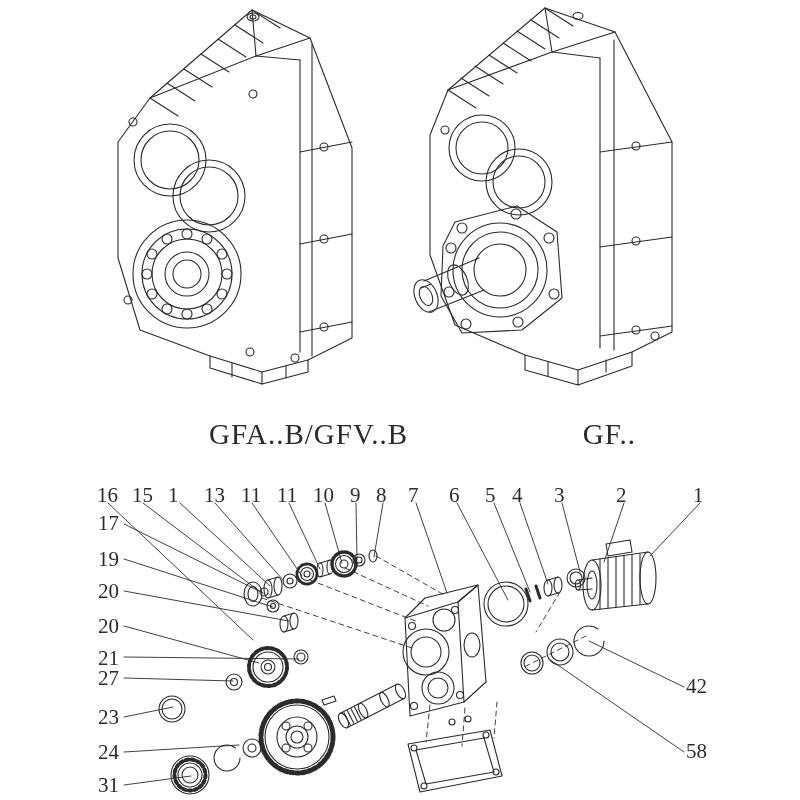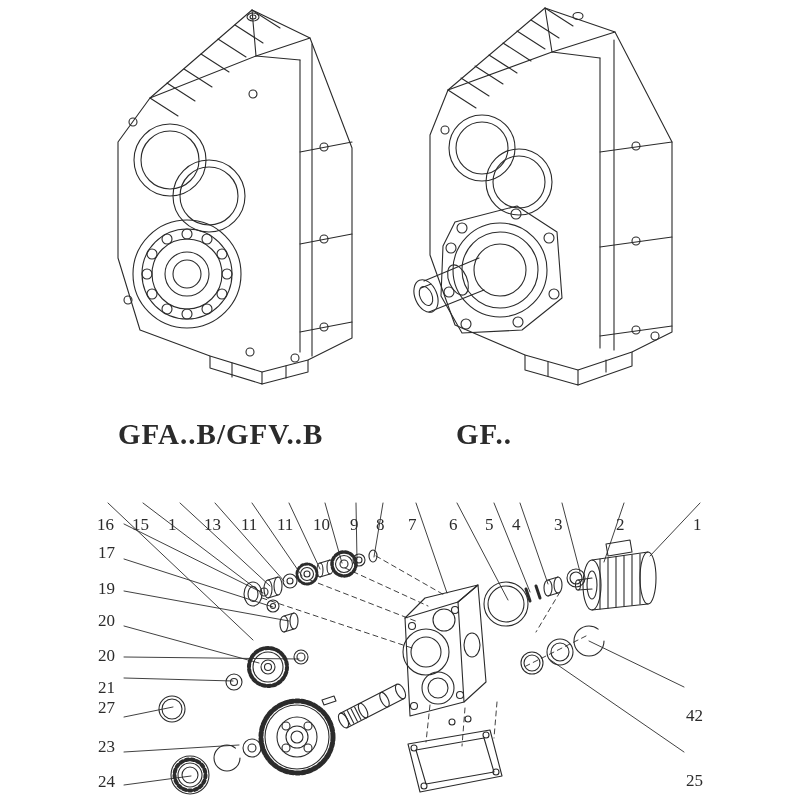--- a/index.html
+++ b/index.html
@@ -3,27 +3,26 @@
 <meta charset="utf-8">
 <style>
   html,body{margin:0;padding:0;}
   body{
     width:800px;height:800px;position:relative;overflow:hidden;
     background:#ffffff;color:#2b2b2b;
     font-family:"Liberation Serif", serif;
   }
   .product-label{
     position:absolute;
-    font-weight:bold;font-size:29px;letter-spacing:1px;
-    text-align:left;white-space:nowrap;
+    font-weight:normal;font-size:29px;letter-spacing:1px;
+    text-align:right;white-space:nowrap;
   }
   .callout{
-    position:absolute;font-size:17px;line-height:1;
+    position:absolute;font-size:21px;line-height:1;
     font-family:"Liberation Serif", serif;
-    margin-top:31px;
   }
   svg.line-art{position:absolute;left:0;top:0;}
 </style>
 </head>
 <body style="background: rgb(255, 255, 255); color: rgb(43, 43, 43);">
 
 <svg class="line-art" width="800" height="460" viewBox="0 0 800 460" fill="none" stroke="currentColor" stroke-width="1.1" stroke-linecap="round" stroke-linejoin="round">
 
   <g>
     <path d="M252,10 L150,98 L118,142 L118,258 L140,330 L210,356 L262,372 L308,360 L352,338 L352,148 L310,38 Z"></path>
@@ -357,14 +356,14 @@
   <span class="callout" style="left:98px;top:549px">19</span>
   <span class="callout" style="left:98px;top:581px">20</span>
   <span class="callout" style="left:98px;top:616px">20</span>
   <span class="callout" style="left:98px;top:648px">21</span>
   <span class="callout" style="left:98px;top:668px">27</span>
   <span class="callout" style="left:98px;top:707px">23</span>
   <span class="callout" style="left:98px;top:742px">24</span>
   <span class="callout" style="left:98px;top:775px">31</span>
 
   <span class="callout" style="left:686px;top:676px">42</span>
-  <span class="callout" style="left:686px;top:741px">25</span>
+  <span class="callout" style="left:686px;top:741px">58</span>
 </div>
 
 </body></html>

